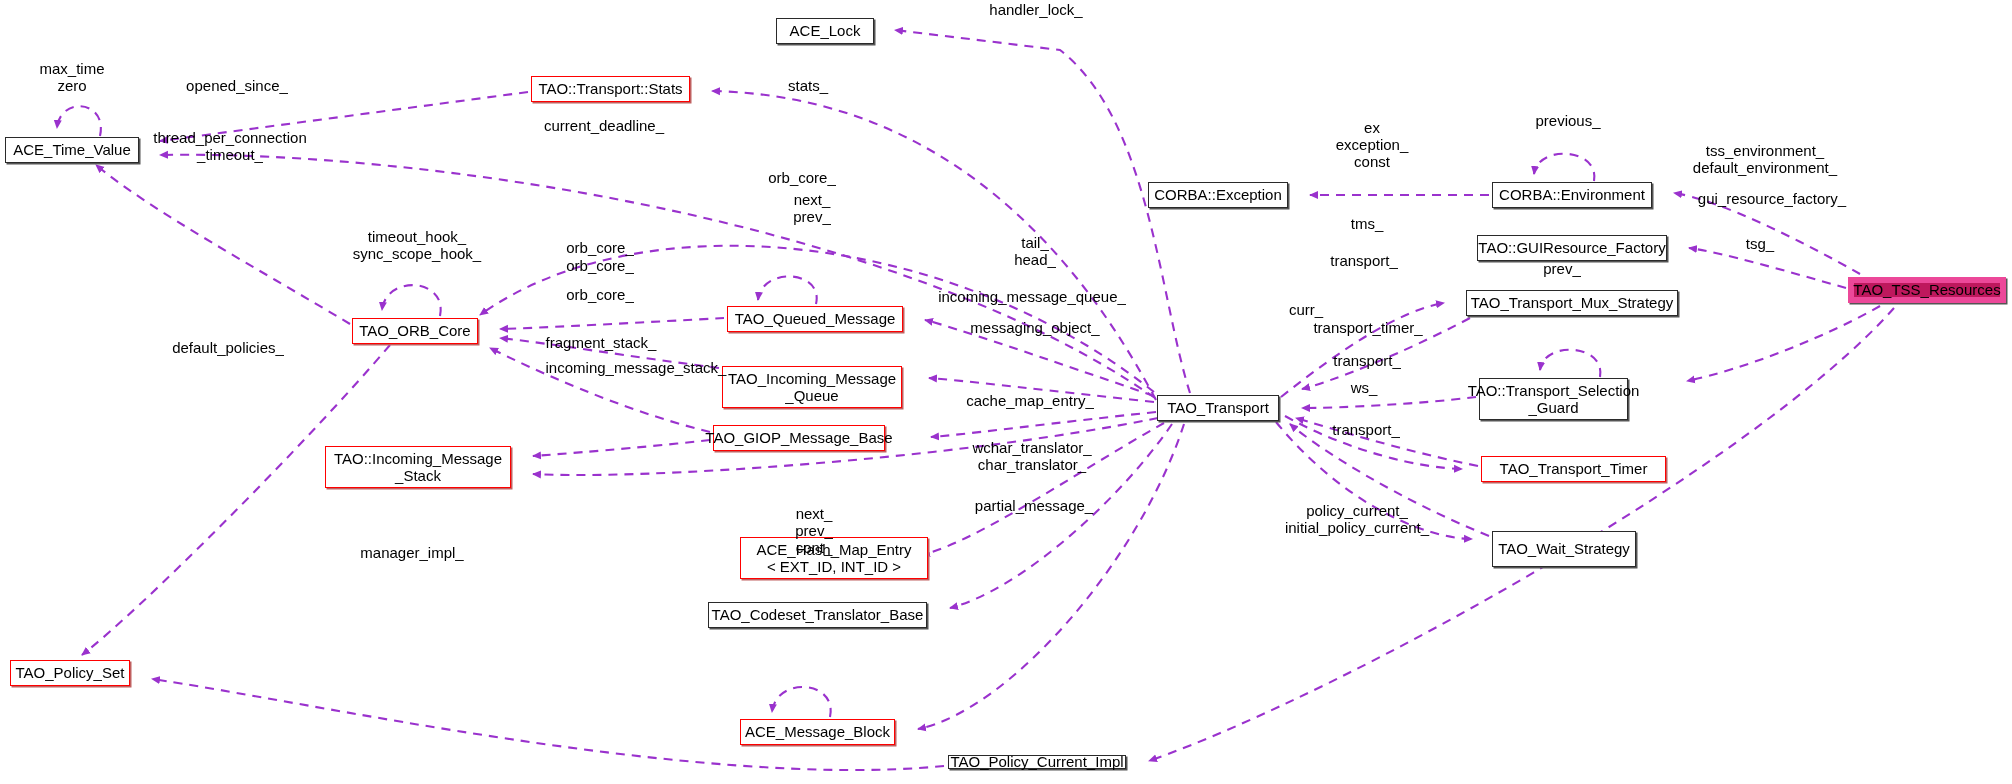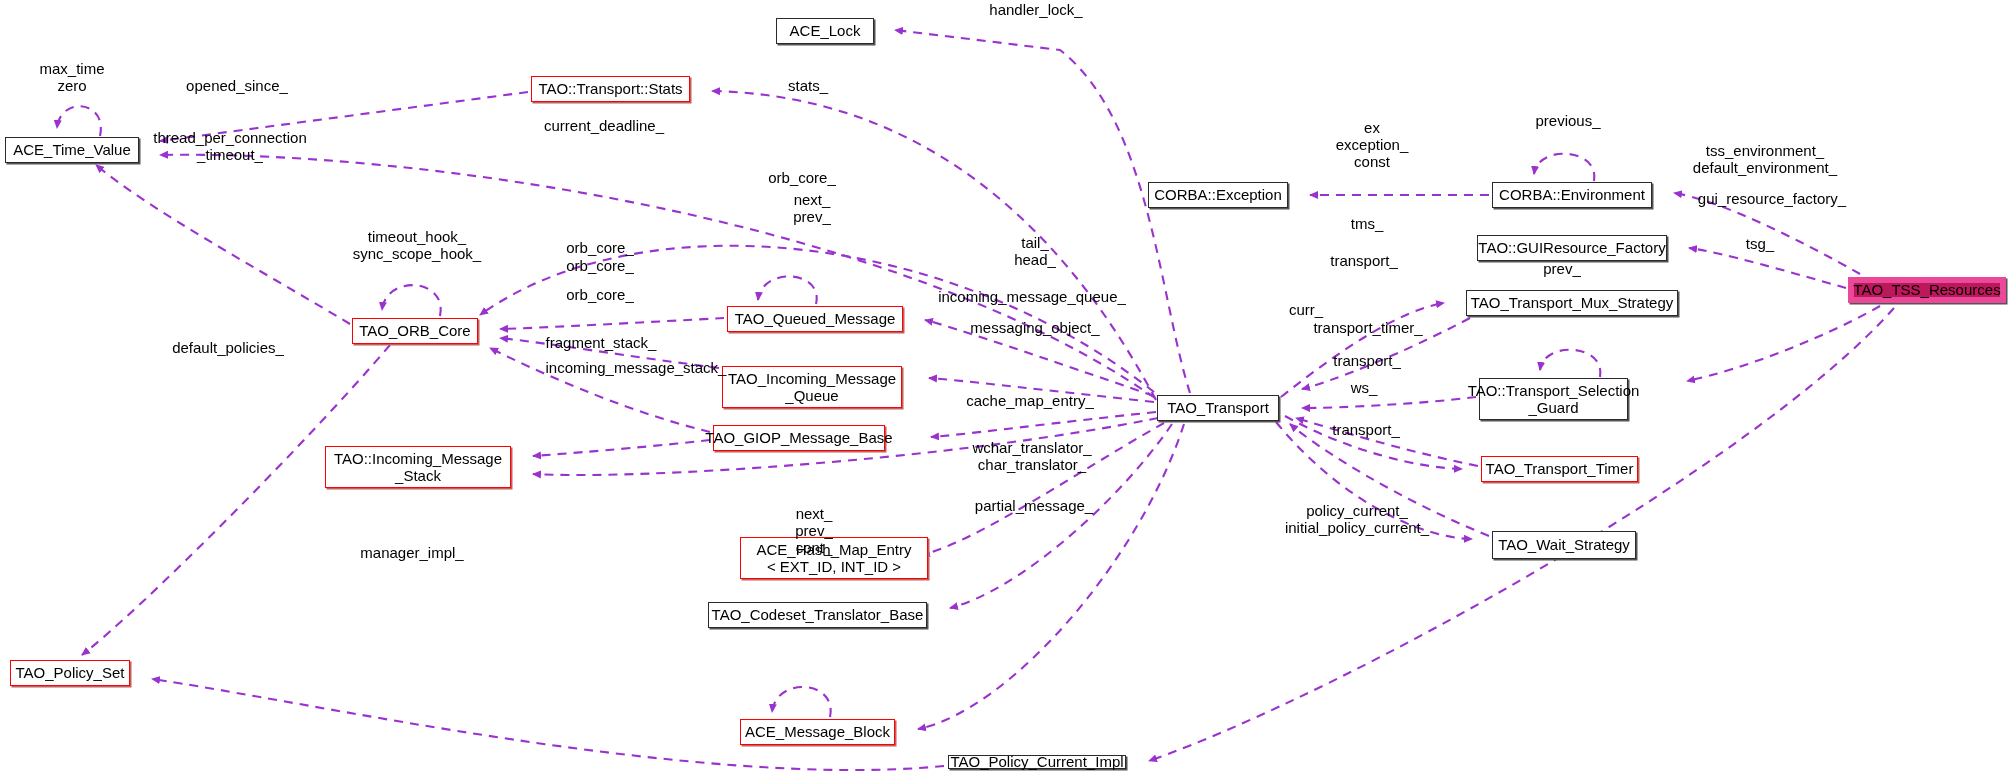--- a/index.html
+++ b/index.html
@@ -113,24 +113,24 @@
     <div class="node current" style="left: 1848px; top: 277px; width: 158px; height: 26px;">TAO_TSS_Resources</div>
     <div class="node plain" style="left: 1466px; top: 290px; width: 212px; height: 26px;">TAO_Transport_Mux_Strategy</div>
     <div class="node redbox" style="left: 352px; top: 318px; width: 126px; height: 26px;">TAO_ORB_Core</div>
     <div class="node redbox" style="left: 727px; top: 306px; width: 176px; height: 26px;">TAO_Queued_Message</div>
     <div class="node plain" style="left: 1479px; top: 378px; width: 149px; height: 42px;">TAO::Transport_Selection
 _Guard</div>
     <div class="node redbox" style="left: 722px; top: 358px; width: 180px; height: 42px; margin-top: 8px;">TAO_Incoming_Message
 _Queue</div>
     <div class="node plain" style="left: 1157px; top: 395px; width: 122px; height: 26px;">TAO_Transport</div>
     <div class="node redbox" style="left: 713px; top: 425px; width: 172px; height: 26px;">TAO_GIOP_Message_Base</div>
-    <div class="node redbox" style="left: 1481px; top: 456px; width: 157px; height: 26px;">TAO_Transport_Timer</div>
+    <div class="node redbox" style="left: 1481px; top: 456px; width: 185px; height: 26px;">TAO_Transport_Timer</div>
     <div class="node redbox" style="left: 325px; top: 446px; width: 186px; height: 42px;">TAO::Incoming_Message
 _Stack</div>
-    <div class="node plain" style="left: 1492px; top: 531px; width: 144px; height: 28px;">TAO_Wait_Strategy</div>
+    <div class="node plain" style="left: 1492px; top: 531px; width: 144px; height: 36px;">TAO_Wait_Strategy</div>
     <div class="node redbox" style="left: 740px; top: 537px; width: 188px; height: 42px;">ACE_Hash_Map_Entry
 &lt; EXT_ID, INT_ID &gt;</div>
     <div class="node plain" style="left: 708px; top: 602px; width: 219px; height: 26px;">TAO_Codeset_Translator_Base</div>
     <div class="node redbox" style="left: 10px; top: 660px; width: 120px; height: 26px;">TAO_Policy_Set</div>
     <div class="node redbox" style="left: 740px; top: 719px; width: 155px; height: 26px;">ACE_Message_Block</div>
     <div class="node plain" style="left: 948px; top: 755px; width: 178px; height: 14px;">TAO_Policy_Current_Impl</div>
     <div class="edge-label" style="left: 1036px; top: 2px;">handler_lock_</div>
     <div class="edge-label" style="left: 72px; top: 61px;">max_time
 zero</div>
     <div class="edge-label" style="left: 237px; top: 78px;">opened_since_</div>

